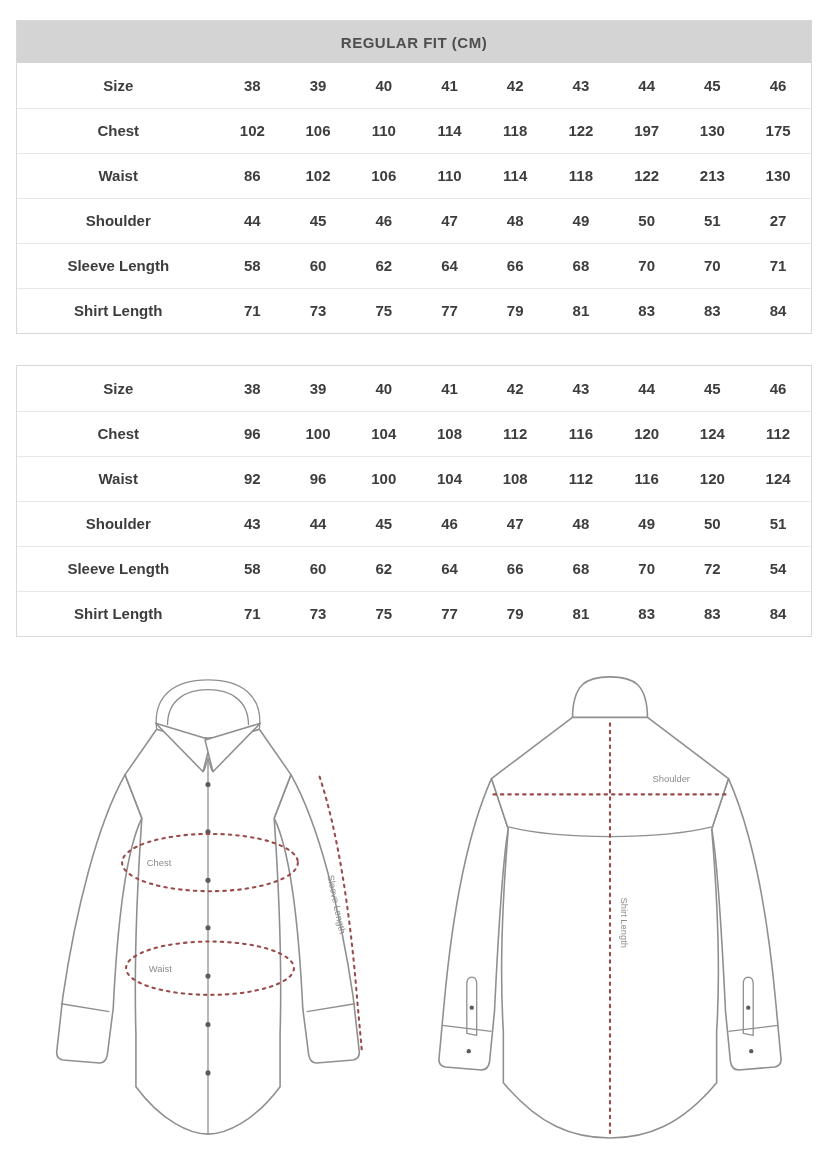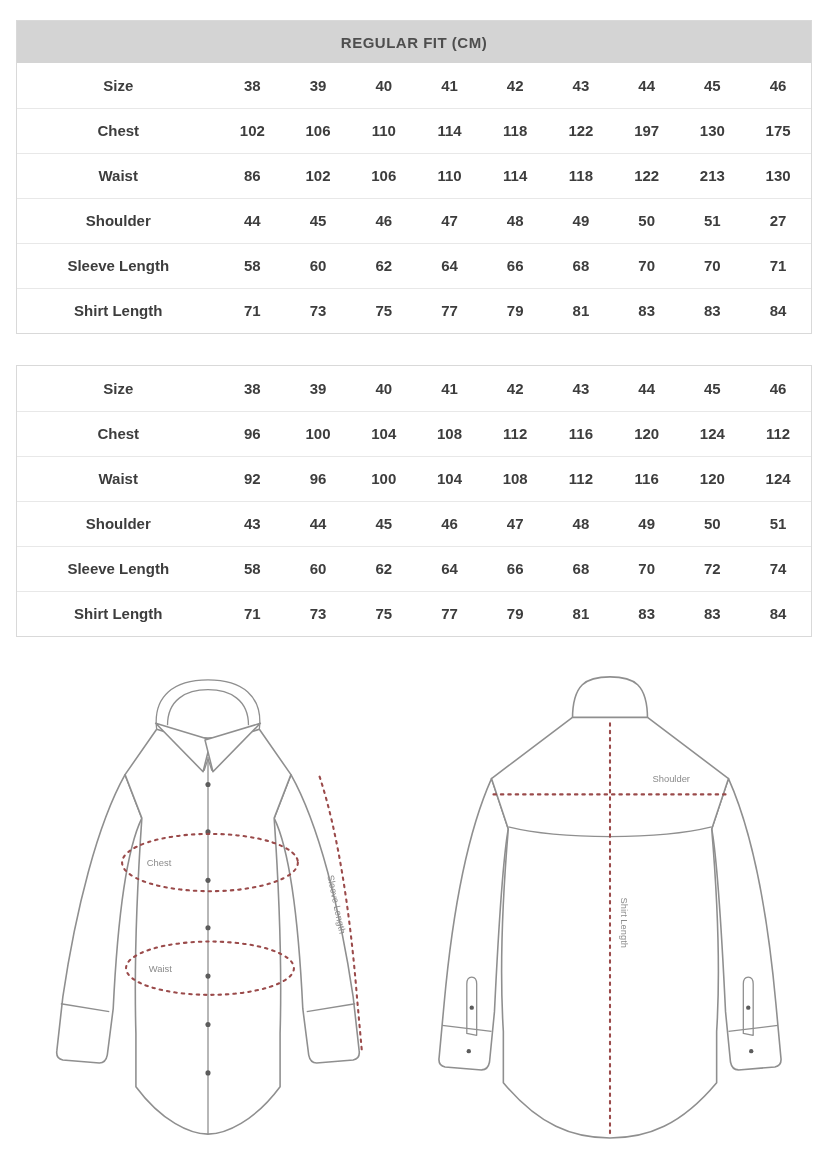--- a/index.html
+++ b/index.html
@@ -214,21 +214,21 @@
           <tr>
             <td>Sleeve Length</td>
             <td>58</td>
             <td>60</td>
             <td>62</td>
             <td>64</td>
             <td>66</td>
             <td>68</td>
             <td>70</td>
             <td>72</td>
-            <td>74</td>
+            <td>54</td>
           </tr>
           <tr>
             <td>Shirt Length</td>
             <td>71</td>
             <td>73</td>
             <td>75</td>
             <td>77</td>
             <td>79</td>
             <td>81</td>
             <td>83</td>

